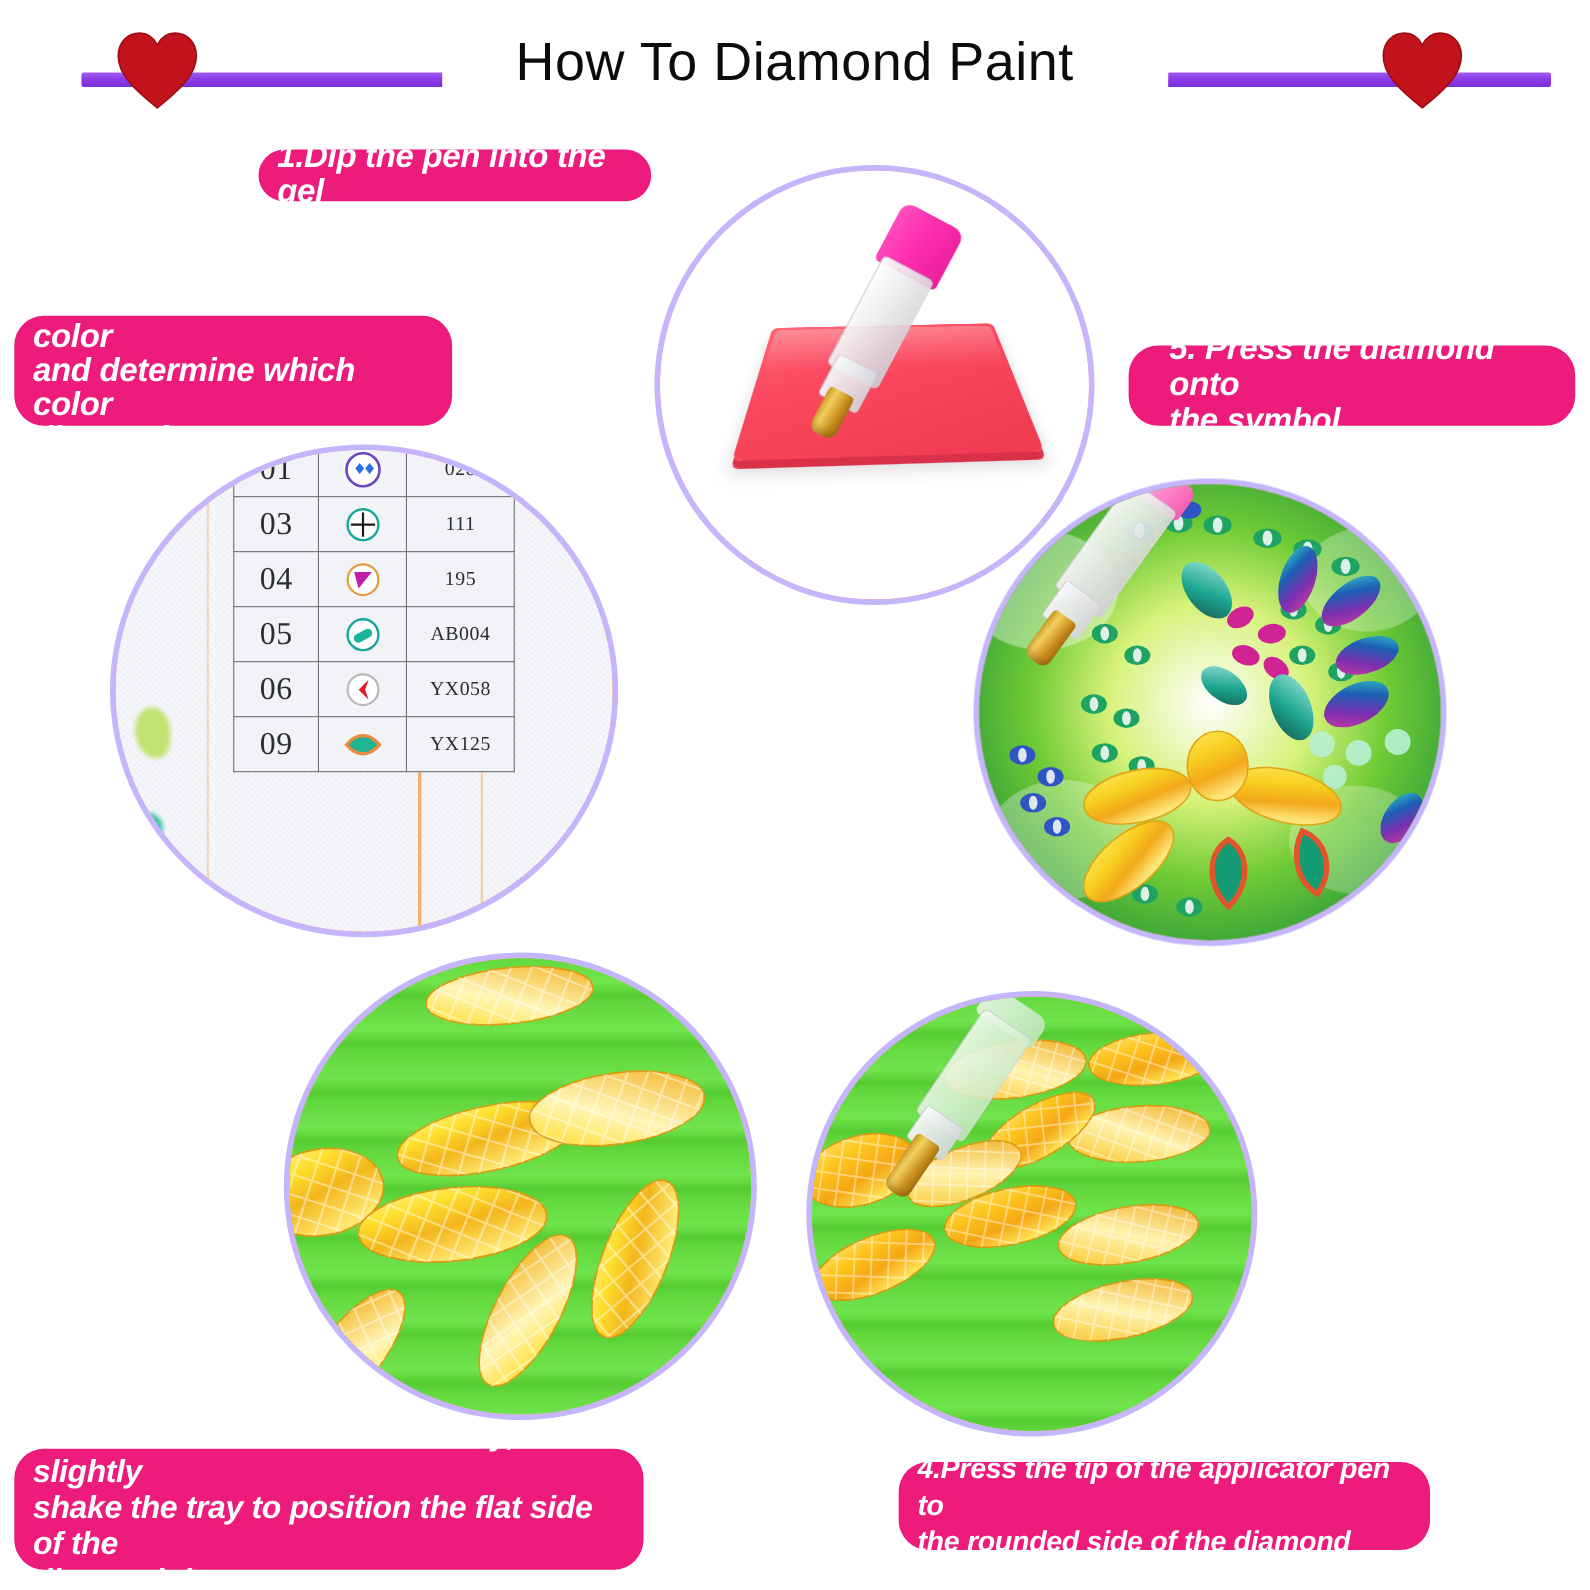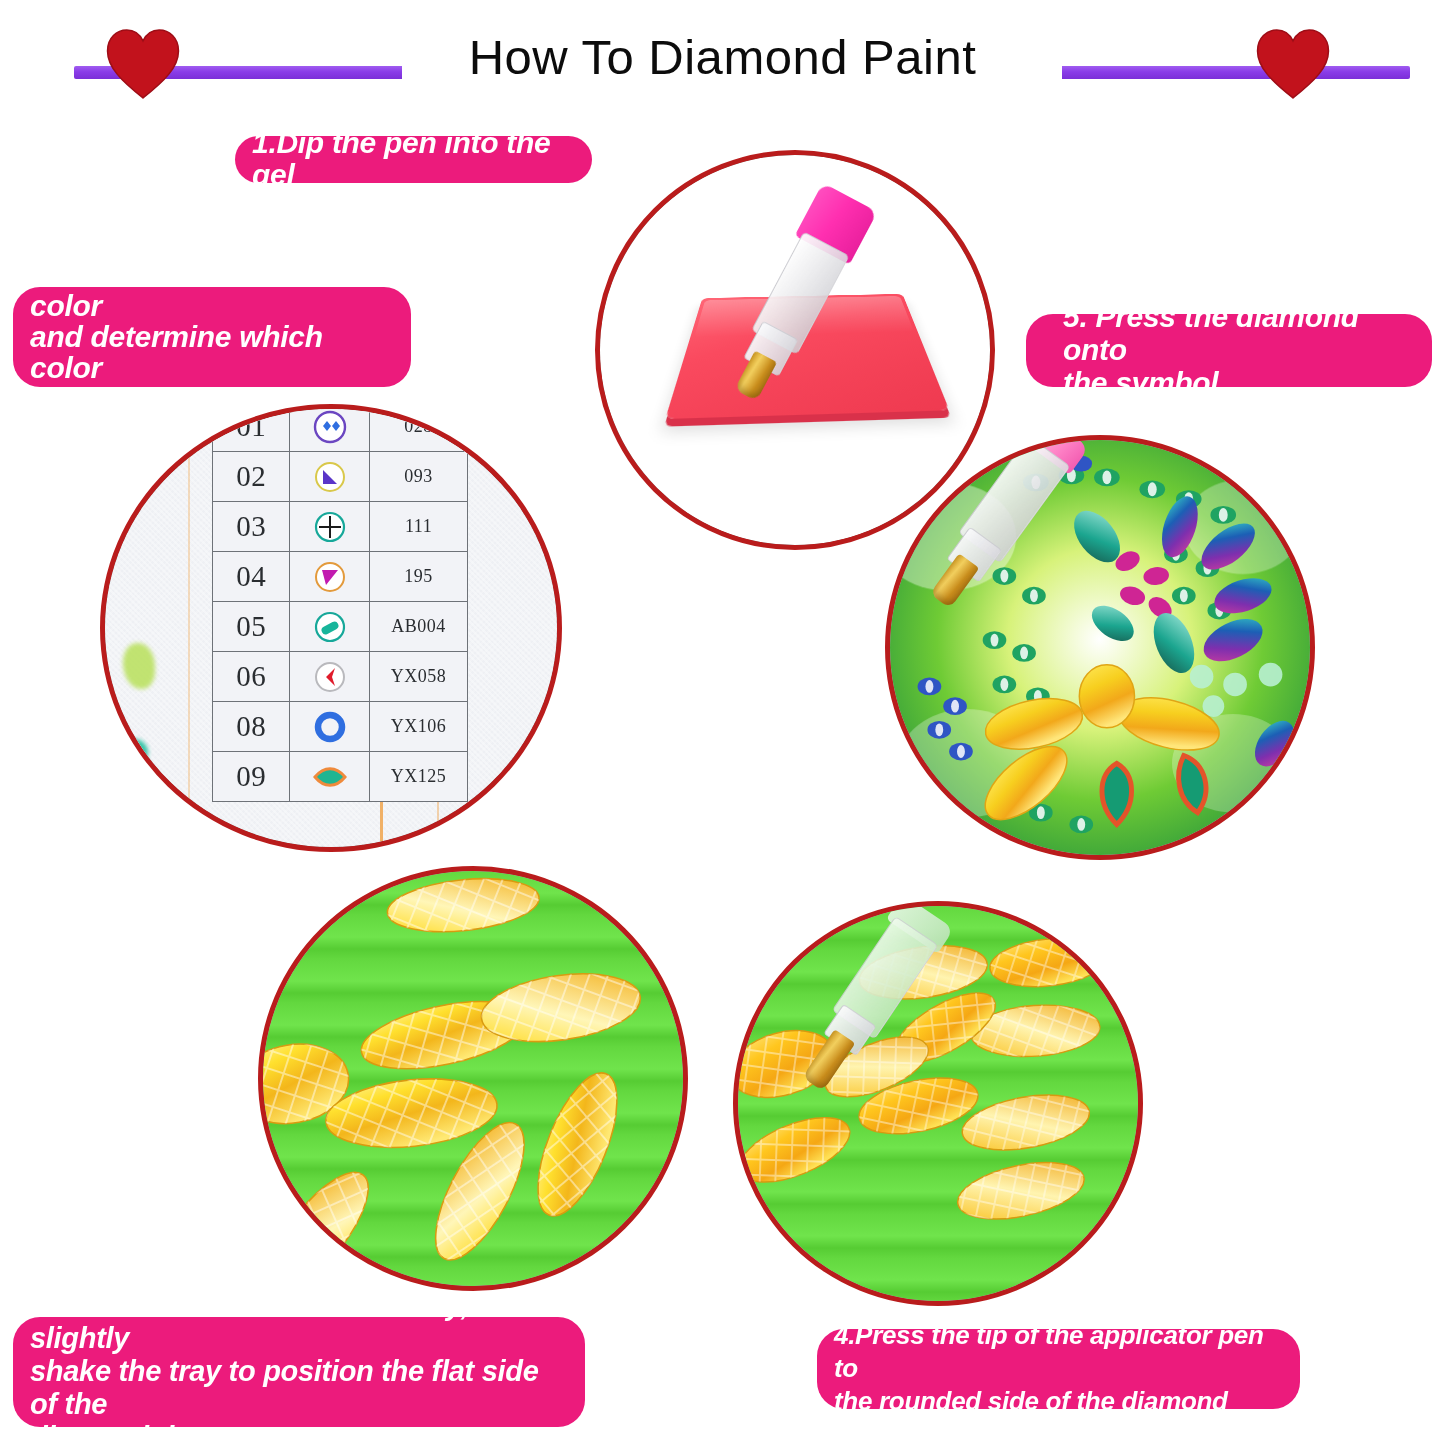--- a/index.html
+++ b/index.html
@@ -43,21 +43,21 @@
   .pill span{display:block;width:100%;white-space:pre-line;}
   #pill-1{left:236px;top:137px;width:355px;height:45px;font-size:30px;line-height:32px;}
   #pill-2{left:14px;top:288px;width:396px;height:98px;font-size:30px;line-height:31px;}
   #pill-5{left:1027px;top:315px;width:404px;height:71px;font-size:30px;line-height:33px;padding-left:36px;}
   #pill-3{left:14px;top:1318px;width:570px;height:108px;font-size:29px;line-height:33px;}
   #pill-4{left:818px;top:1330px;width:481px;height:78px;font-size:26px;line-height:33px;}
 
   
   .circle{
     position:absolute;border-radius:50%;overflow:hidden;
-    border:5px solid #b91c1c;box-sizing:border-box;background:#a3a3a3;
+    border:5px solid #c4b5fd;box-sizing:border-box;background:#fca5a5;
   }
   .circ-inner{position:absolute;inset:0;overflow:hidden;border-radius:50%;}
 
   
   #circle-1{left:595px;top:150px;width:400px;height:400px;}
   #c1-bg{position:absolute;inset:0;background:#ffffff;}
   #c1-gel{
     position:absolute;left:88px;top:110px;width:235px;height:160px;
     background:linear-gradient(160deg,#ff6676 0%,#fa4a5f 40%,#ef3a50 100%);
     border-radius:7px;
@@ -224,32 +224,20 @@
             <td class="c-sym">
               <span class="sym">
                 <svg viewBox="0 0 40 40">
                     <circle cx="20" cy="20" r="15" fill="#fff" stroke="#6b46c1" stroke-width="2.4"></circle>
                     <path d="M13 19 l4-5 4 5 -4 5z" fill="#2f6ee0"></path>
                     <path d="M22 19 l4-5 4 5 -4 5z" fill="#2f6ee0"></path>
                   </svg>
               </span>
             </td>
             <td class="c-code">028</td>
-          </tr>
-          <tr>
-            <td class="c-num">02</td>
-            <td class="c-sym">
-              <span class="sym">
-                <svg viewBox="0 0 40 40">
-                    <circle cx="20" cy="20" r="14" fill="#fff" stroke="#d9c84a" stroke-width="2"></circle>
-                    <path d="M13 13 L27 27 L13 27 Z" fill="#5a35c8"></path>
-                  </svg>
-              </span>
-            </td>
-            <td class="c-code">093</td>
           </tr>
           <tr>
             <td class="c-num">03</td>
             <td class="c-sym">
               <span class="sym">
                 <svg viewBox="0 0 40 40">
                     <circle cx="20" cy="20" r="14" fill="#fff" stroke="#17a89a" stroke-width="2.2"></circle>
                     <path d="M19 9 h2 v22 h-2z M9 19 h22 v2 h-22z" fill="#1b1b1b"></path>
                   </svg>
               </span>
@@ -284,31 +272,20 @@
             <td class="c-num">06</td>
             <td class="c-sym">
               <span class="sym">
                 <svg viewBox="0 0 40 40">
                     <circle cx="20" cy="20" r="14" fill="#fff" stroke="#b9b9bd" stroke-width="2"></circle>
                     <path d="M25 11 L16 20 L25 29 L22 20 Z" fill="#e01b2b"></path>
                   </svg>
               </span>
             </td>
             <td class="c-code">YX058</td>
-          </tr>
-          <tr>
-            <td class="c-num">08</td>
-            <td class="c-sym">
-              <span class="sym">
-                <svg viewBox="0 0 40 40">
-                    <circle cx="20" cy="20" r="12" fill="none" stroke="#2f6ee0" stroke-width="6.5"></circle>
-                  </svg>
-              </span>
-            </td>
-            <td class="c-code">YX106</td>
           </tr>
           <tr>
             <td class="c-num">09</td>
             <td class="c-sym">
               <span class="sym">
                 <svg viewBox="0 0 40 40">
                     <path d="M5 20 C14 9 26 9 35 20 C26 31 14 31 5 20 Z" fill="#1fb592" stroke="#ef8a3c" stroke-width="3"></path>
                   </svg>
               </span>
             </td>

